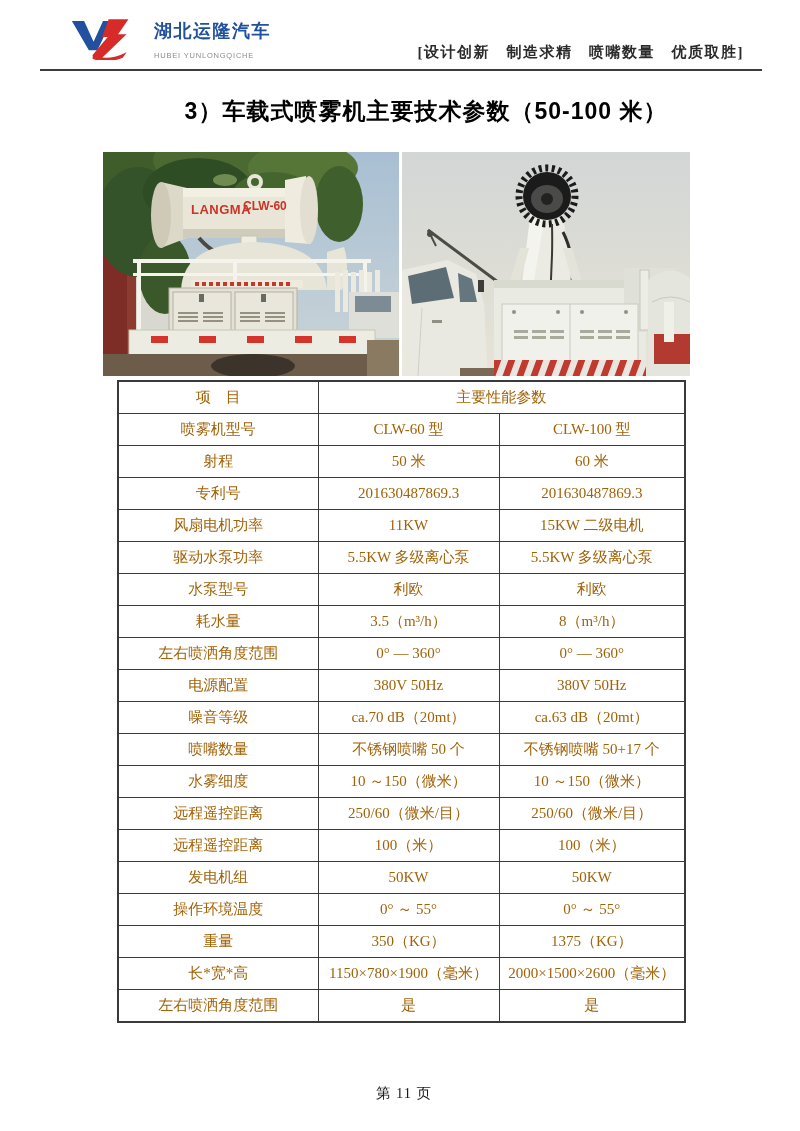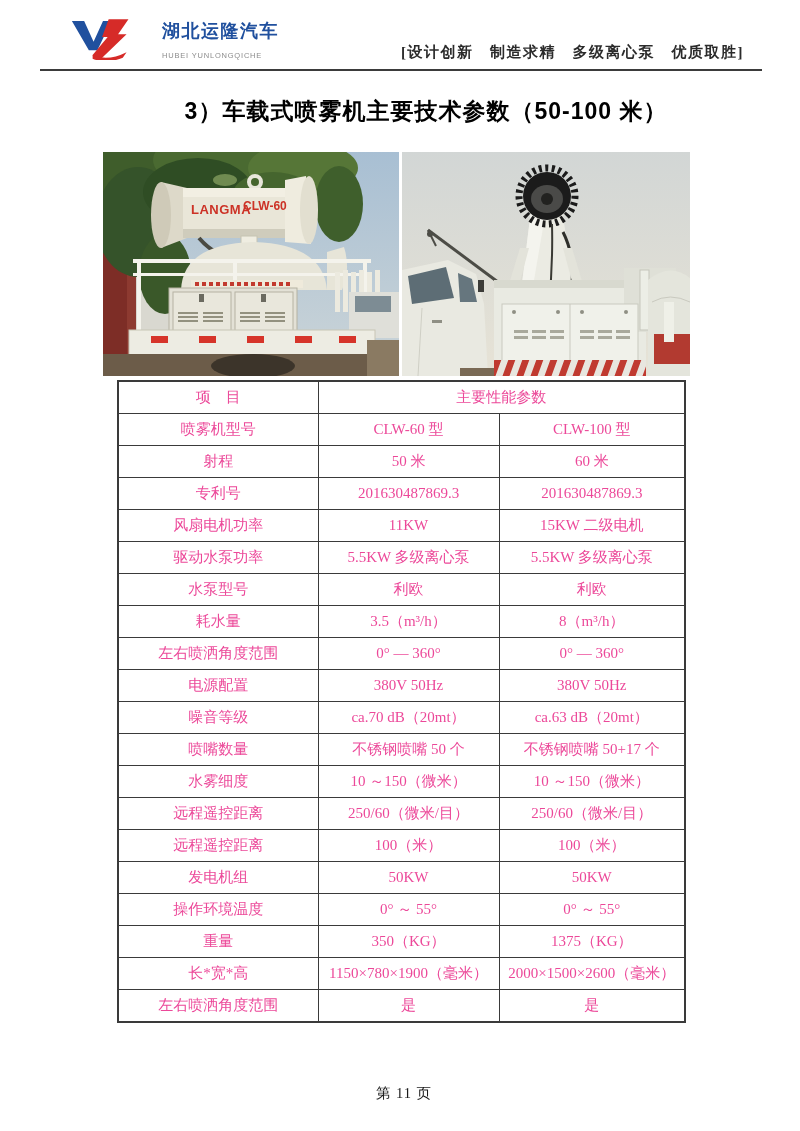--- a/index.html
+++ b/index.html
@@ -2,21 +2,21 @@
 <html><head>
 <meta charset="utf-8">
 <style>
   html,body{margin:0;padding:0;background:#e8e8e8;}
   .page{
     position:relative;width:800px;height:1131px;margin:0 auto;
     background:#ffffff;overflow:hidden;
     font-family:"Liberation Serif", serif;color:#1a1a1a;
   }
   
-  .logo{position:absolute;left:70px;top:16px;display:flex;align-items:flex-start;gap:26px;}
+  .logo{position:absolute;left:70px;top:16px;display:flex;align-items:flex-start;gap:18px;}
   .logo-mark{width:66px;height:44px;}
   .logo-text{padding-top:6px;}
   .logo-cn{font-family:"Liberation Sans",sans-serif;font-weight:bold;font-size:18px;
            color:#20509e;letter-spacing:1.5px;line-height:1.05;}
   .logo-en{font-family:"Liberation Sans",sans-serif;font-size:7.5px;color:#8c8c8c;
            letter-spacing:.8px;margin-top:10px;}
   .slogan{position:absolute;top:43px;right:56px;font-size:15px;font-weight:600;
           color:#2b2b2b;letter-spacing:1.5px;}
   .header-rule{position:absolute;top:69px;left:40px;width:722px;height:2px;background:#3b3b3b;}
   
@@ -24,21 +24,21 @@
          font-family:"Liberation Sans",sans-serif;font-weight:bold;font-size:23px;
          color:#000;letter-spacing:1px;}
   
   .photo{position:absolute;top:152px;display:block;}
   .photo-left{left:103px;width:296px;height:224px;}
   .photo-right{left:402px;width:288px;height:224px;}
   
   table.spec{
     position:absolute;left:117px;top:380px;width:567px;
     border-collapse:collapse;table-layout:fixed;
-    border:2px solid #3a3a3a;font-size:15px;color:#ec4899;
+    border:2px solid #3a3a3a;font-size:15px;color:#a16207;
   }
   table.spec th,table.spec td{
     border:1px solid #3a3a3a;text-align:center;vertical-align:middle;
     height:29px;padding:1px 6px;font-weight:normal;line-height:1.35;
     overflow:hidden;
   }
   
   .footer{position:absolute;top:1084px;left:4px;width:100%;text-align:center;
           font-size:14.5px;color:#1a1a1a;letter-spacing:1px;}
 </style>
@@ -51,21 +51,21 @@
     <svg class="logo-mark" viewBox="0 0 70 46" aria-hidden="true">
       <polygon points="2,5 15,5 25,27 35,5 44,5 29,36 20,36" fill="#20509e"></polygon>
       <path d="M41,3 L62,3 L51,19 L60,19 L33,45 Q26,47 24,41 L40,22 L34,22 Z" fill="#d62b28"></path>
       <path d="M24,41 Q40,48 60,38 L56,44 Q38,51 24,45 Z" fill="#d62b28"></path>
     </svg>
     <div class="logo-text">
       <div class="logo-cn">湖北运隆汽车</div>
       <div class="logo-en">HUBEI YUNLONGQICHE</div>
     </div>
   </div>
-  <div class="slogan">[设计创新　制造求精　多级离心泵　优质取胜]</div>
+  <div class="slogan">[设计创新　制造求精　喷嘴数量　优质取胜]</div>
   <div class="header-rule"></div>
 
   <h1 class="title">3）车载式喷雾机主要技术参数（50-100 米）</h1>
 
   <svg class="photo photo-left" viewBox="0 0 296 224">
     <defs>
       <linearGradient id="skyL" x1="0" x2="0" y1="0" y2="1">
         <stop offset="0" stop-color="#a8bfd3"></stop>
           <stop offset="1" stop-color="#ccd5d8"></stop>
       </linearGradient>

